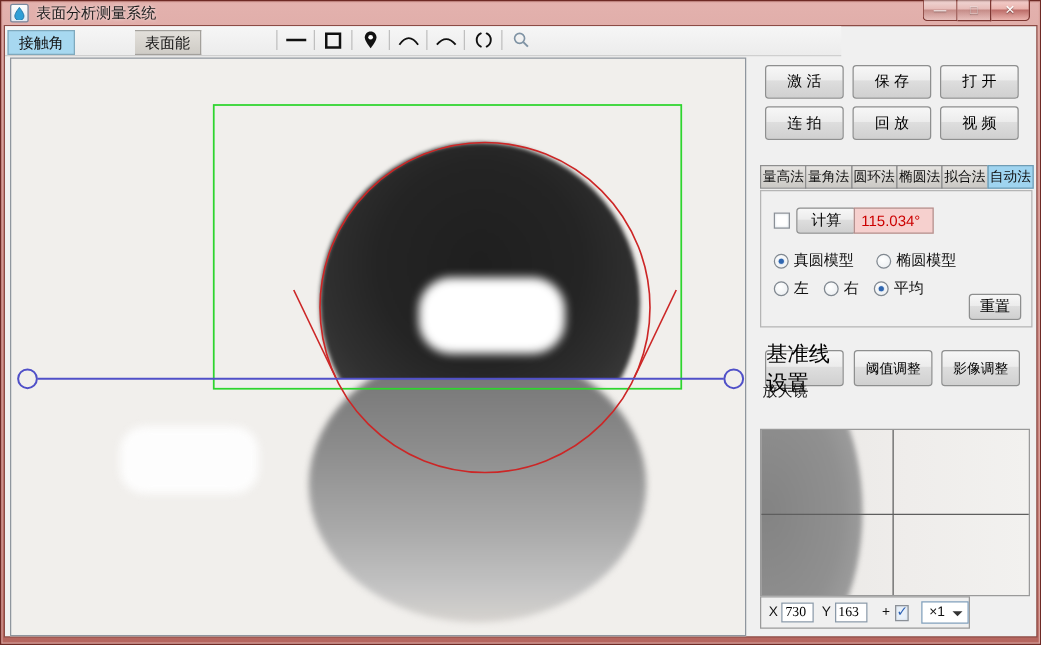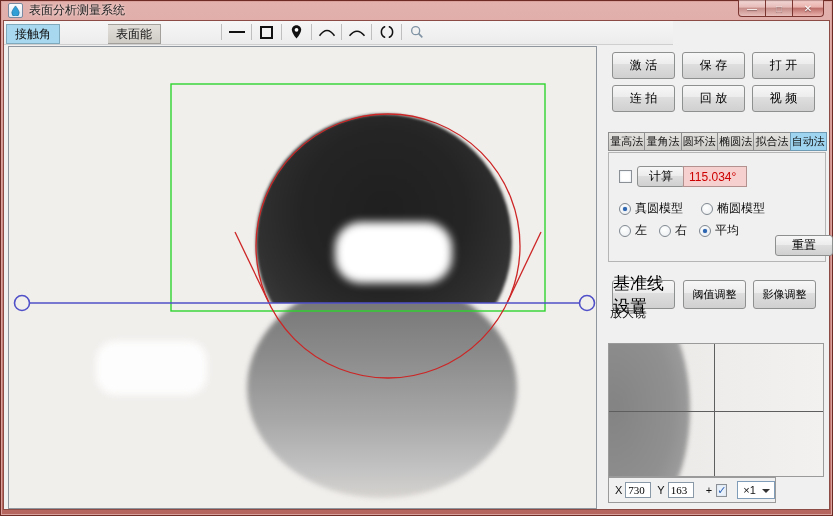--- a/index.html
+++ b/index.html
@@ -223,21 +223,21 @@
 
         <div class="radio-row" style="left:10px;top:69px;">
           <span class="radio"></span>
           <span class="lbl">左</span>
           <span class="radio" style="margin-left:12px;"></span>
           <span class="lbl">右</span>
           <span class="radio checked" style="margin-left:12px;"></span>
           <span class="lbl">平均</span>
         </div>
 
-        <div class="btn" style="left:166px;top:82px;width:58px;height:21px;">重置</div>
+        <div class="btn" style="left:166px;top:82px;width:42px;height:21px;">重置</div>
       </div>
 
       <div class="btn" style="left:8px;top:234px;width:63px;height:29px;font-size:17px;">基准线设置</div>
       <div class="btn" style="left:79px;top:234px;width:63px;height:29px;font-size:11px;font-family:Liberation Mono, monospace;">阈值调整</div>
       <div class="btn" style="left:149px;top:234px;width:63px;height:29px;font-size:11px;">影像调整</div>
 
       <div class="magnifier-label">放大镜</div>
 
       <div class="mag-box">
         <div class="mag-blob"></div>

